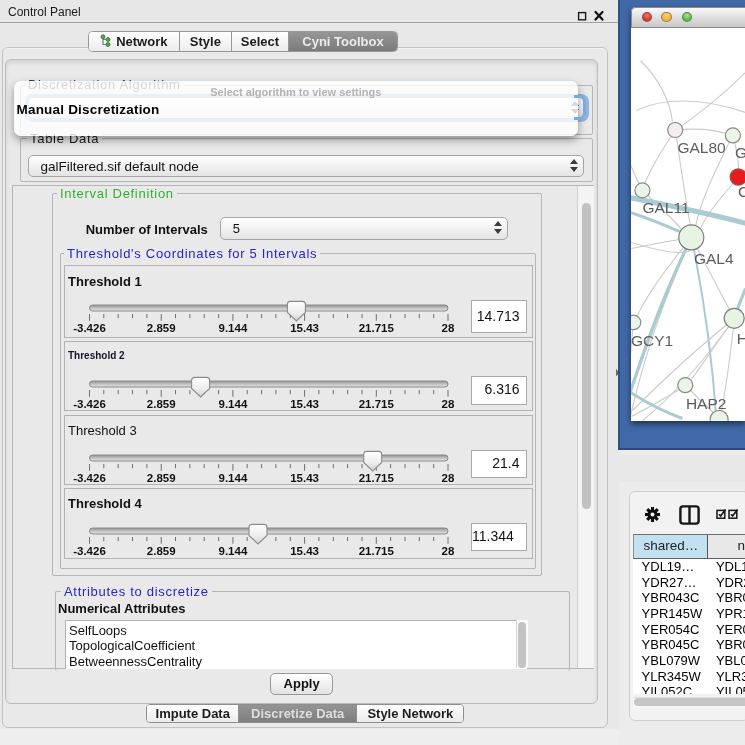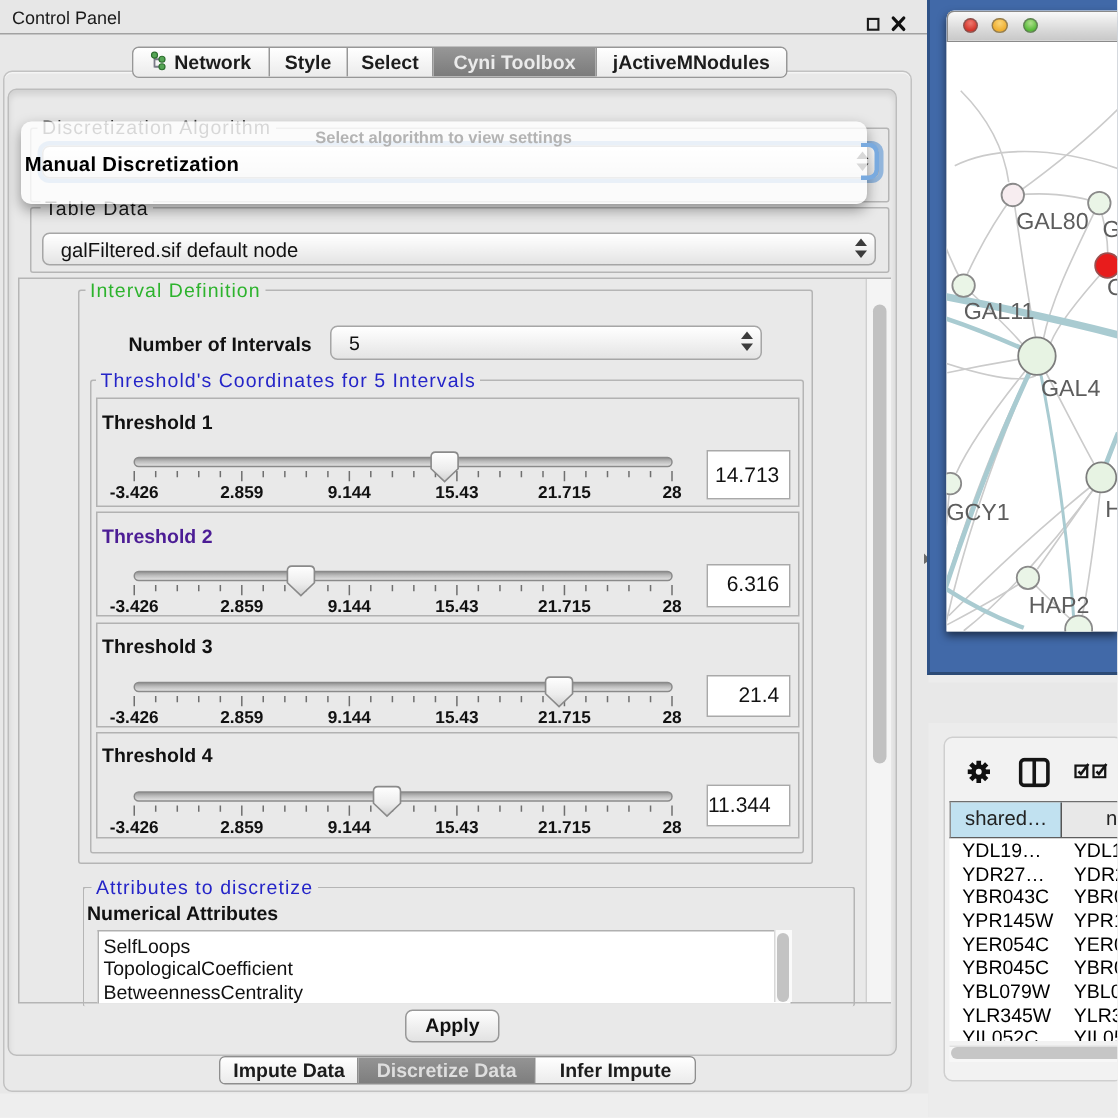--- a/index.html
+++ b/index.html
@@ -41,21 +41,20 @@
 <div class="abs" style="left:88px;top:31px;height:20.5px;display:flex;border:1px solid #979797;border-radius:4.5px;overflow:hidden;background:#fff">
 <div style="width:89.6px;background:linear-gradient(#ffffff,#f5f5f5 50%,#ebebeb);color:#1c1c1c;font-size:13px;font-weight:bold;display:flex;align-items:center;justify-content:center"><svg width="12" height="14" style="margin-right:4px" viewBox="0 0 12 14">
           <path d="M3,3 L3,11 M3,5.5 L7,5.5 M3,10.5 L7,10.5" stroke="#7a7a88" stroke-width="1.2" fill="none"></path>
           <circle cx="3" cy="2.8" r="2" fill="#55a555" stroke="#2e7030" stroke-width="0.8"></circle>
           <circle cx="8" cy="5.5" r="2" fill="#55a555" stroke="#2e7030" stroke-width="0.8"></circle>
           <circle cx="8" cy="10.5" r="2" fill="#55a555" stroke="#2e7030" stroke-width="0.8"></circle>
         </svg>Network</div>
 <div style="width:52.5px;border-left:1px solid #979797;background:linear-gradient(#ffffff,#f5f5f5 50%,#ebebeb);color:#1c1c1c;font-size:13px;font-weight:bold;display:flex;align-items:center;justify-content:center">Style</div>
 <div style="width:56.8px;border-left:1px solid #979797;background:linear-gradient(#ffffff,#f5f5f5 50%,#ebebeb);color:#1c1c1c;font-size:13px;font-weight:bold;display:flex;align-items:center;justify-content:center">Select</div>
 <div style="width:109.2px;border-left:1px solid #979797;background:linear-gradient(#969696,#7b7b7b);color:#ebebeb;font-size:13px;font-weight:bold;display:flex;align-items:center;justify-content:center">Cyni Toolbox</div>
-<div style="width:126.6px;border-left:1px solid #979797;background:linear-gradient(#ffffff,#f5f5f5 50%,#ebebeb);color:#1c1c1c;font-size:13px;font-weight:bold;display:flex;align-items:center;justify-content:center">jActiveMNodules</div>
 </div>
 <div class="gbox" style="left:20px;top:84.5px;width:573px;height:50px"></div>
 <div class="gtitle" style="left:25px;top:77.5px;color:#3a3a3a;font-size:13px">Discretization Algorithm</div>
 <div class="combo" style="left:27.5px;top:96.5px;width:558px;height:22px;box-shadow:0 0 0 3px rgba(110,160,214,0.7)"></div>
 <div style="position:absolute;left:571px;top:100.5px;width:9px;height:14px">
       <div style="width:0;height:0;border-left:4.5px solid transparent;border-right:4.5px solid transparent;border-bottom:5px solid #3c3c3c;margin-bottom:3px"></div>
       <div style="width:0;height:0;border-left:4.5px solid transparent;border-right:4.5px solid transparent;border-top:5px solid #3c3c3c"></div>
     </div>
 <div class="gbox" style="left:20px;top:138px;width:573px;height:44px"></div>
 <div class="gtitle" style="left:27px;top:131.5px;color:#1a1a1a;font-size:13px">Table Data</div>
@@ -114,21 +113,21 @@
         <text x="88.2" y="38" text-anchor="middle" font-size="11.5" font-weight="bold" fill="#111">2.859</text>
         <text x="159.9" y="38" text-anchor="middle" font-size="11.5" font-weight="bold" fill="#111">9.144</text>
         <text x="231.6" y="38" text-anchor="middle" font-size="11.5" font-weight="bold" fill="#111">15.43</text>
         <text x="303.3" y="38" text-anchor="middle" font-size="11.5" font-weight="bold" fill="#111">21.715</text>
         <text x="375.0" y="38" text-anchor="middle" font-size="11.5" font-weight="bold" fill="#111">28</text>
         <path d="M214.4,10.4 Q214.4,7.4 217.4,7.4 L229.4,7.4 Q232.4,7.4 232.4,10.4 L232.4,18.5 L223.4,27 L214.4,18.5 Z" fill="url(#thg)" stroke="#8a8a8a" stroke-width="1.1"></path>
       </svg>
     </div>
 <div class="abs" style="left:471px;top:300.0px;width:55.5px;height:33.0px;background:#fff;border:1.5px solid #a9a9a9;font-size:14px;color:#111;text-align:right;padding-right:6px;line-height:30.0px">14.713</div>
 <div class="abs" style="left:64.4px;top:341.3px;width:468.2px;height:70.2px;border:1px solid #b2b2b2;background:#e9e9e9"></div>
-<div class="abs" style="left:68px;top:349.8px;font-size:13px;font-weight:bold;color:#4c1d95">Threshold 2</div>
+<div class="abs" style="left:68px;top:349.8px;font-size:10px;font-weight:bold;color:#0f172a">Threshold 2</div>
 <div class="abs" style="left:73px;top:370.3px;width:390px;height:44px">
       <svg width="390" height="44" style="position:absolute;left:0;top:0">
         <rect x="16.5" y="11" width="358.5" height="6" rx="3" fill="url(#trk)" stroke="#8a8a8a" stroke-width="1"></rect>
         <g stroke="#6f6f6f" stroke-width="1">
           <line x1="16.5" y1="20" x2="16.5" y2="26.8"></line>
           <line x1="30.8" y1="20" x2="30.8" y2="24.2"></line>
           <line x1="45.2" y1="20" x2="45.2" y2="24.2"></line>
           <line x1="59.5" y1="20" x2="59.5" y2="24.2"></line>
           <line x1="73.9" y1="20" x2="73.9" y2="24.2"></line>
           <line x1="88.2" y1="20" x2="88.2" y2="26.8"></line>
@@ -157,21 +156,21 @@
         <text x="88.2" y="38" text-anchor="middle" font-size="11.5" font-weight="bold" fill="#111">2.859</text>
         <text x="159.9" y="38" text-anchor="middle" font-size="11.5" font-weight="bold" fill="#111">9.144</text>
         <text x="231.6" y="38" text-anchor="middle" font-size="11.5" font-weight="bold" fill="#111">15.43</text>
         <text x="303.3" y="38" text-anchor="middle" font-size="11.5" font-weight="bold" fill="#111">21.715</text>
         <text x="375.0" y="38" text-anchor="middle" font-size="11.5" font-weight="bold" fill="#111">28</text>
         <path d="M118.6,10.4 Q118.6,7.4 121.6,7.4 L133.6,7.4 Q136.6,7.4 136.6,10.4 L136.6,18.5 L127.6,27 L118.6,18.5 Z" fill="url(#thg)" stroke="#8a8a8a" stroke-width="1.1"></path>
       </svg>
     </div>
 <div class="abs" style="left:471px;top:376.3px;width:55.5px;height:28.5px;background:#fff;border:1.5px solid #a9a9a9;font-size:14px;color:#111;text-align:right;padding-right:6px;line-height:25.5px">6.316</div>
 <div class="abs" style="left:64.4px;top:414.5px;width:468.2px;height:70.3px;border:1px solid #b2b2b2;background:#e9e9e9"></div>
-<div class="abs" style="left:68px;top:423.0px;font-size:13px;font-weight:bold;color:#111">Threshold 3</div>
+<div class="abs" style="left:68px;top:423.0px;font-size:13px;font-weight:normal;color:#111">Threshold 3</div>
 <div class="abs" style="left:73px;top:443.5px;width:390px;height:44px">
       <svg width="390" height="44" style="position:absolute;left:0;top:0">
         <rect x="16.5" y="11" width="358.5" height="6" rx="3" fill="url(#trk)" stroke="#8a8a8a" stroke-width="1"></rect>
         <g stroke="#6f6f6f" stroke-width="1">
           <line x1="16.5" y1="20" x2="16.5" y2="26.8"></line>
           <line x1="30.8" y1="20" x2="30.8" y2="24.2"></line>
           <line x1="45.2" y1="20" x2="45.2" y2="24.2"></line>
           <line x1="59.5" y1="20" x2="59.5" y2="24.2"></line>
           <line x1="73.9" y1="20" x2="73.9" y2="24.2"></line>
           <line x1="88.2" y1="20" x2="88.2" y2="26.8"></line>
@@ -254,21 +253,21 @@
 <div class="abs" style="left:58px;top:600.5px;font-size:13px;font-weight:bold;color:#111">Numerical Attributes</div>
 <div class="abs" style="left:65px;top:619.5px;width:463px;height:49px;background:#fff;border:1px solid #b0b0b0;border-bottom:none;overflow:hidden;font-size:13px;color:#111">
       <div style="padding:2px 0 0 3px;line-height:15.6px">SelfLoops<br>TopologicalCoefficient<br>BetweennessCentrality</div>
     </div>
 <div class="abs" style="left:515.5px;top:620px;width:12px;height:48px;background:#fafafa;border-left:1px solid #d8d8d8"></div>
 <div class="abs" style="left:517.5px;top:622px;width:8.5px;height:46px;background:#c3c3c3;border-radius:4px"></div>
 <div class="abs" style="left:270.4px;top:673px;width:62.5px;height:21.5px;background:linear-gradient(#ffffff,#f0f0f0 50%,#e2e2e2);border:1px solid #989898;border-radius:5px;font-size:13px;font-weight:bold;color:#111;text-align:center;line-height:19px">Apply</div>
 <div class="abs" style="left:146.4px;top:704.3px;height:18.6px;display:flex;border:1px solid #8e8e8e;border-radius:4px;overflow:hidden;background:#fff">
 <div style="width:90.7px;background:linear-gradient(#ffffff,#f5f5f5 50%,#ebebeb);color:#1c1c1c;font-size:13px;font-weight:bold;display:flex;align-items:center;justify-content:center">Impute Data</div>
 <div style="width:118.3px;border-left:1px solid #8e8e8e;background:linear-gradient(#949494,#7e7e7e);color:#dedede;font-size:13px;font-weight:bold;display:flex;align-items:center;justify-content:center">Discretize Data</div>
-<div style="width:107.0px;border-left:1px solid #8e8e8e;background:linear-gradient(#ffffff,#f5f5f5 50%,#ebebeb);color:#1c1c1c;font-size:13px;font-weight:bold;display:flex;align-items:center;justify-content:center">Infer Impute</div>
+<div style="width:107.0px;border-left:1px solid #8e8e8e;background:linear-gradient(#ffffff,#f5f5f5 50%,#ebebeb);color:#1c1c1c;font-size:13px;font-weight:bold;display:flex;align-items:center;justify-content:center">Style Network</div>
 </div>
 <div class="abs" style="left:0;top:728.5px;width:619px;height:16.5px;background:#eeeeee"></div>
 <div class="abs" style="left:13.5px;top:80.5px;width:564.5px;height:55px;background:rgba(255,255,255,0.80);border-radius:7px;box-shadow:0 4px 9px rgba(0,0,0,0.38);z-index:50"></div>
 <div class="abs" style="left:13.5px;top:86px;width:564.5px;text-align:center;font-size:11px;font-weight:bold;color:#b3b3b3;z-index:51">Select algorithm to view settings</div>
 <div class="abs" style="left:16.5px;top:101.8px;font-size:13.5px;font-weight:bold;color:#000;z-index:51;letter-spacing:0.2px">Manual Discretization</div>
 <div class="abs" style="left:574px;top:95px;width:12px;height:25px;border:3.2px solid #79aadf;border-left:none;border-radius:0 7px 7px 0;z-index:55"></div>
 <svg class="abs" style="left:614px;top:368px" width="8" height="10">
       <path d="M2,8 L2,1 L7,6 L4.4,6.4 Z" fill="#6a6a6a"></path>
     </svg>
 <div class="abs" style="left:618px;top:0;width:127px;height:450px;background:#4169a8;border-left:2px solid #2f5287;border-bottom:2px solid #2c4a75"></div>

